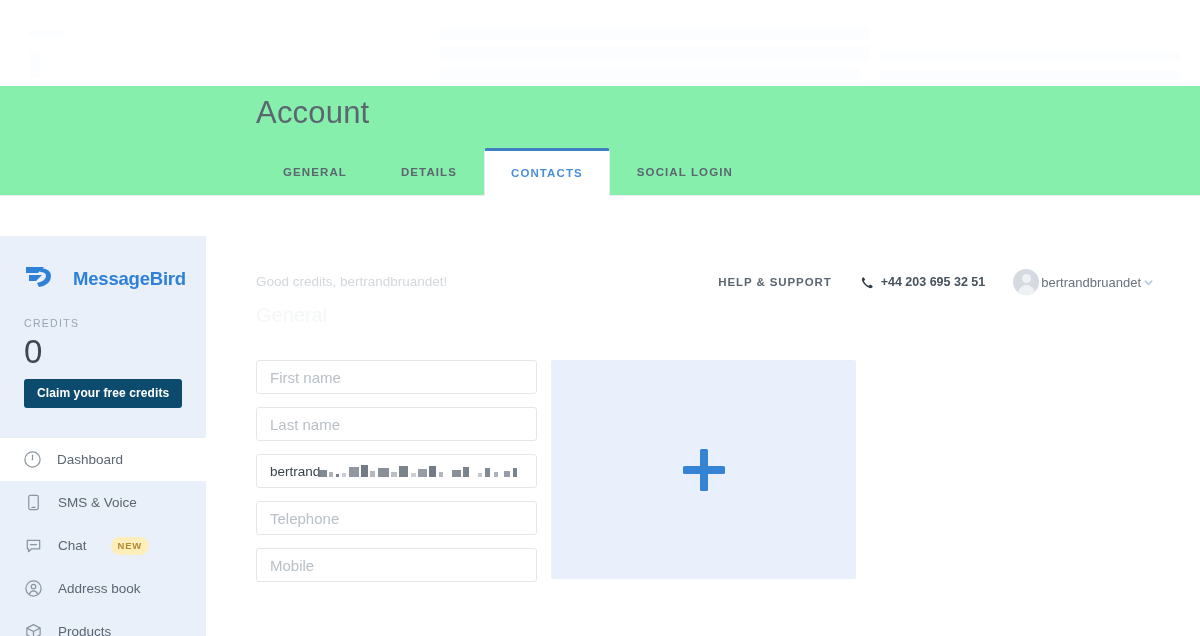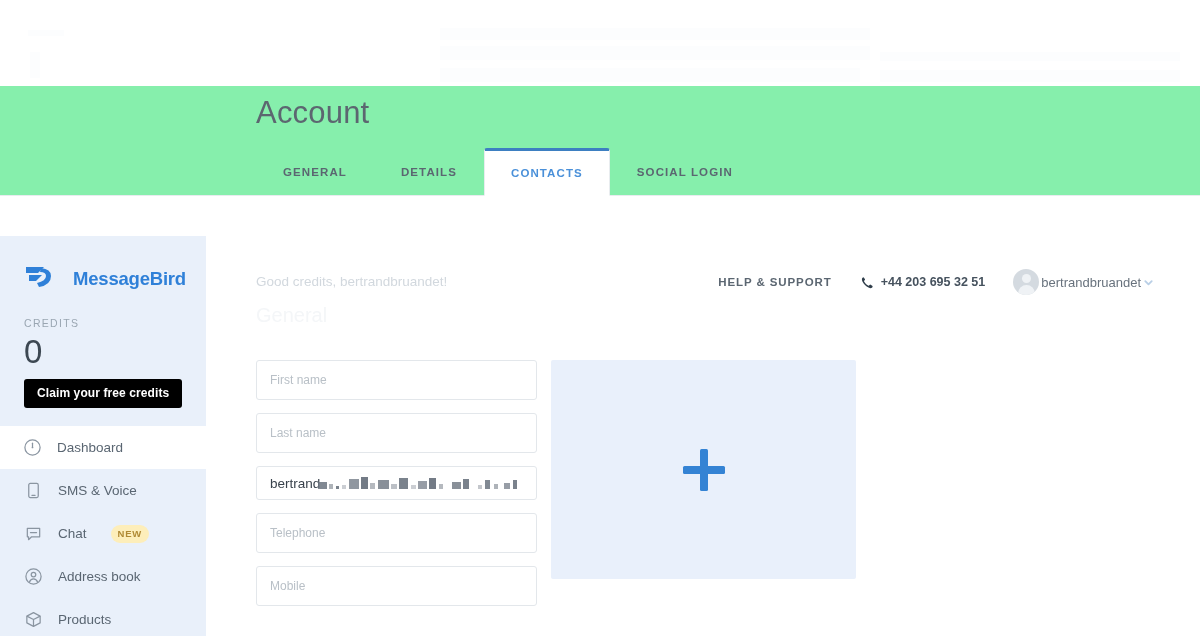--- a/index.html
+++ b/index.html
@@ -141,23 +141,23 @@
   }
   .credits-value {
     margin: 5px 0 0 24px;
     font-size: 33px;
     font-weight: 400;
     color: #3d4852;
     line-height: 36px;
   }
   .claim-btn {
     display: inline-block;
-    margin: 9px 0 0 24px;
+    margin: 9px 0 12px 24px;
     padding: 7px 13px 8px;
-    background: #000000;
+    background: #0c4a6e;
     color: #ffffff;
     font-size: 12px;
     font-weight: 700;
     border: none;
     border-radius: 3px;
     cursor: pointer;
     font-family: inherit;
     letter-spacing: 0.1px;
   }
   .nav { margin-top: 18px; }
@@ -276,26 +276,26 @@
   }
   .form-col {
     position: absolute;
     left: 50px;
     top: 28px;
     width: 281px;
   }
   .field {
     display: block;
     width: 281px;
-    height: 40px;
+    height: 34px;
     margin-bottom: 13px;
     border: 1px solid #e3e7eb;
     border-radius: 3px;
     padding: 0 13px;
-    font-size: 12px;
+    font-size: 15px;
     font-family: inherit;
     color: #0369a1;
     background: #ffffff;
     outline: none;
   }
   .field::placeholder { color: #b9c0c7; }
 
   .email-field {
     position: relative;
     width: 281px;

